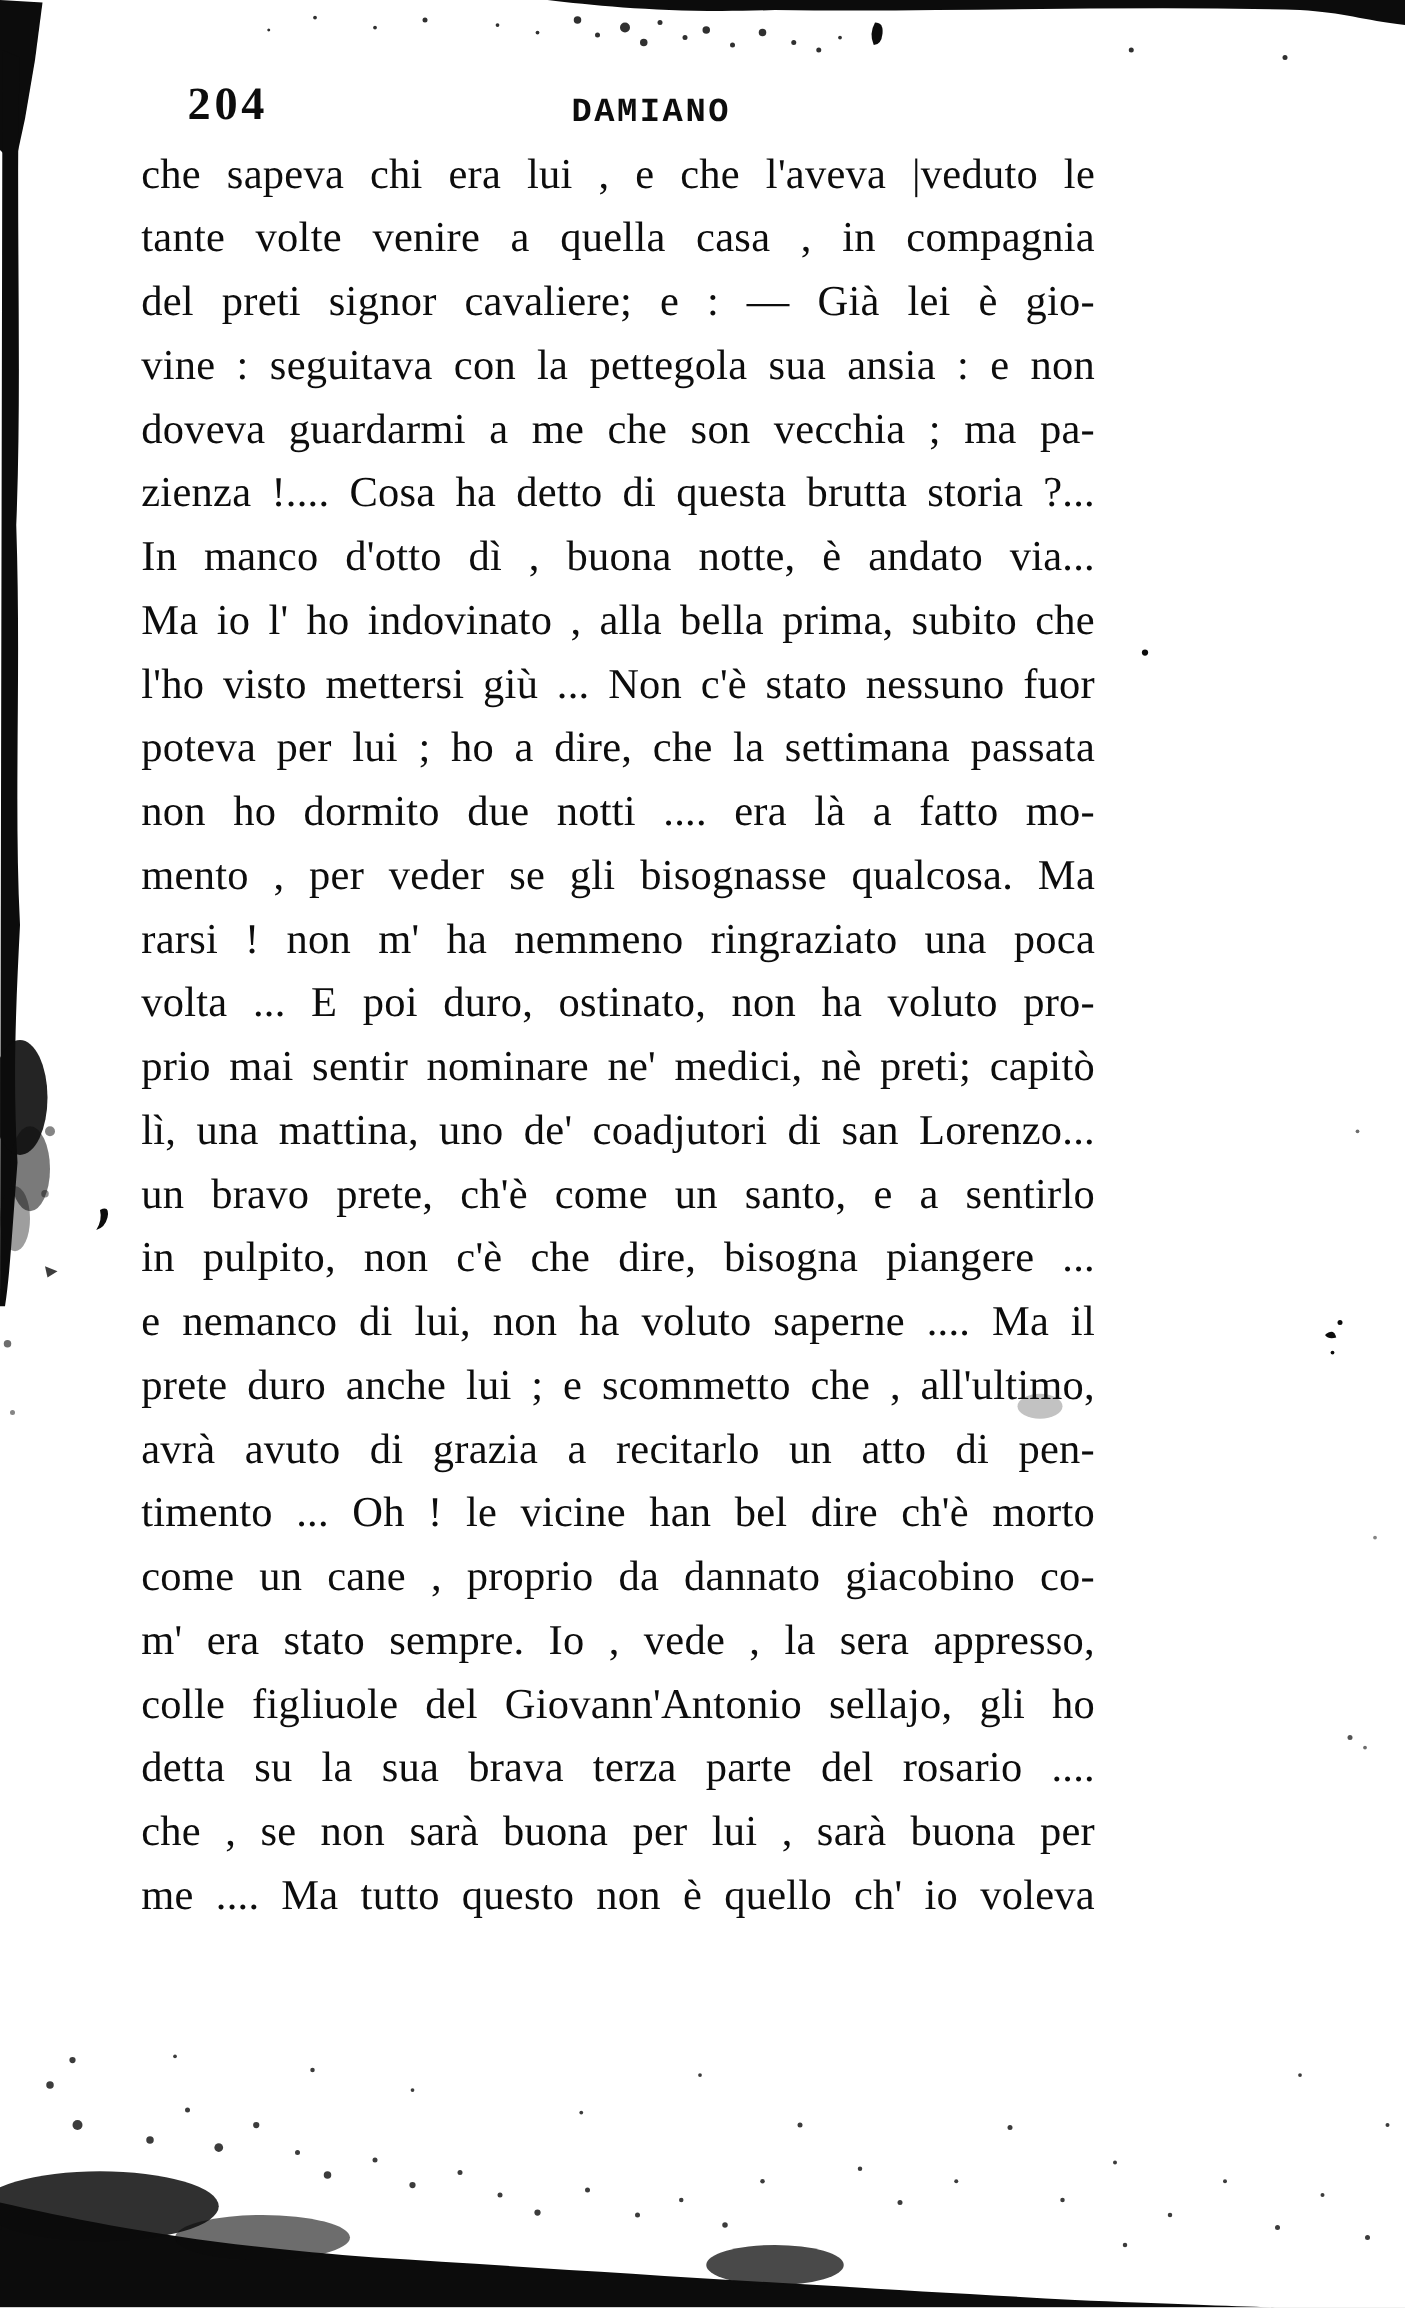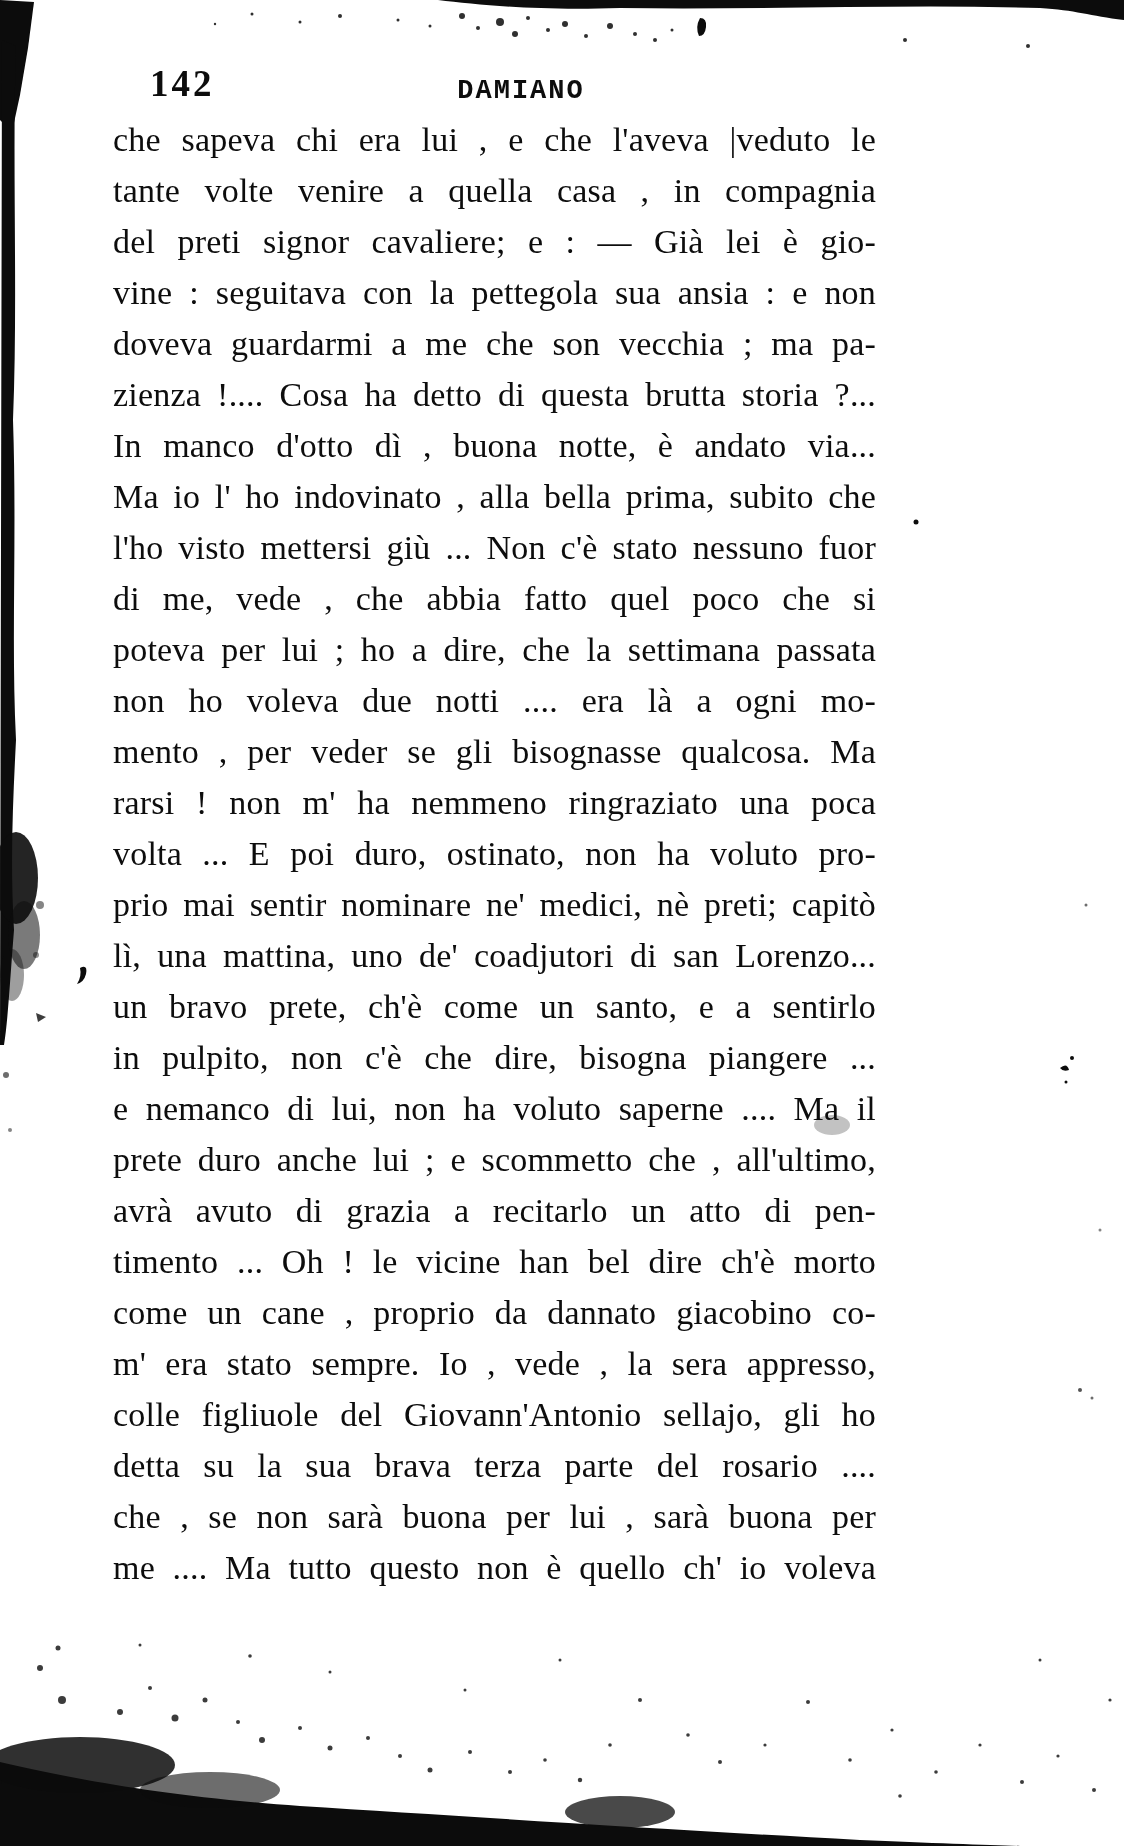--- a/index.html
+++ b/index.html
@@ -138,37 +138,36 @@
           <circle cx="610" cy="1745" r="1.8"></circle>
         <circle cx="900" cy="1796" r="1.8"></circle>
           <circle cx="790, " cy="1782" r="1.6"></circle>
       </g>
 
       <ellipse cx="832" cy="1125" rx="18" ry="10" opacity="0.25"></ellipse>
     </g>
   </svg>
 
   <div class="running-head">
-    <div class="page-number">142</div>
+    <div class="page-number">204</div>
     <div class="running-title">DAMIANO</div>
   </div>
 
   <div class="text-block">
     <div class="line">che sapeva chi era lui , e che l'aveva |veduto le</div>
     <div class="line">tante volte venire a quella casa , in compagnia</div>
     <div class="line">del preti signor cavaliere; e : — Già lei è gio-</div>
     <div class="line">vine : seguitava con la pettegola sua ansia : e non</div>
     <div class="line">doveva guardarmi a me che son vecchia ; ma pa-</div>
     <div class="line">zienza !.... Cosa ha detto di questa brutta storia ?...</div>
     <div class="line">In manco d'otto dì , buona notte, è andato via...</div>
     <div class="line">Ma io l' ho indovinato , alla bella prima, subito che</div>
     <div class="line">l'ho visto mettersi giù ... Non c'è stato nessuno fuor</div>
-    <div class="line">di me, vede , che abbia fatto quel poco che si</div>
     <div class="line">poteva per lui ; ho a dire, che la settimana passata</div>
-    <div class="line">non ho voleva due notti ....  era là a ogni mo-</div>
+    <div class="line">non ho dormito due notti ....  era là a fatto mo-</div>
     <div class="line">mento , per veder se gli bisognasse qualcosa. Ma</div>
     <div class="line">rarsi ! non m' ha nemmeno ringraziato una poca</div>
     <div class="line">volta ... E poi duro, ostinato, non ha voluto pro-</div>
     <div class="line">prio mai sentir nominare ne' medici, nè preti; capitò</div>
     <div class="line">lì, una mattina, uno de' coadjutori di san Lorenzo...</div>
     <div class="line">un bravo prete, ch'è come un santo, e a sentirlo</div>
     <div class="line">in pulpito, non c'è che dire, bisogna piangere ...</div>
     <div class="line">e nemanco di lui, non ha voluto saperne .... Ma il</div>
     <div class="line">prete duro anche lui ; e scommetto che , all'ultimo,</div>
     <div class="line">avrà avuto di grazia a recitarlo un atto di pen-</div>

